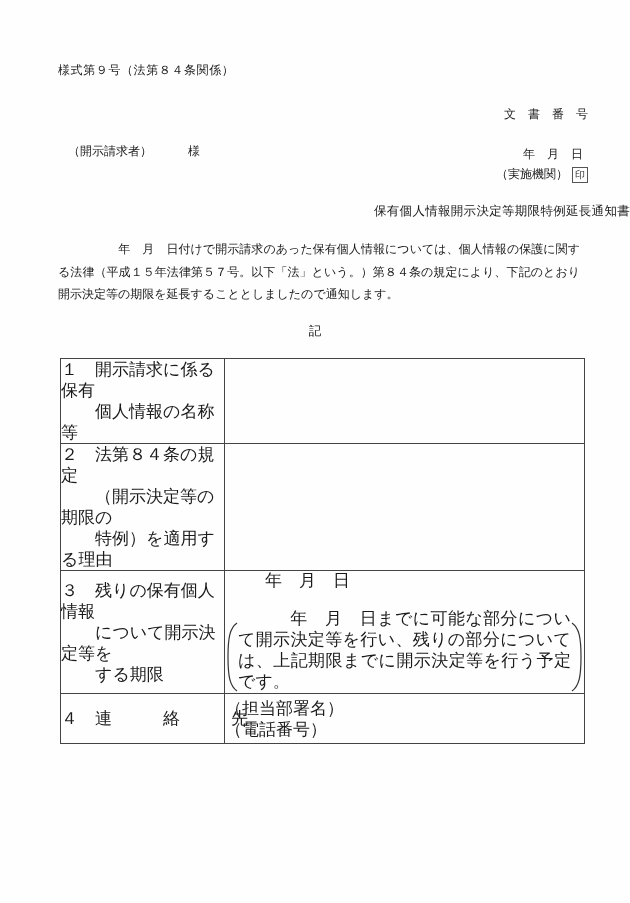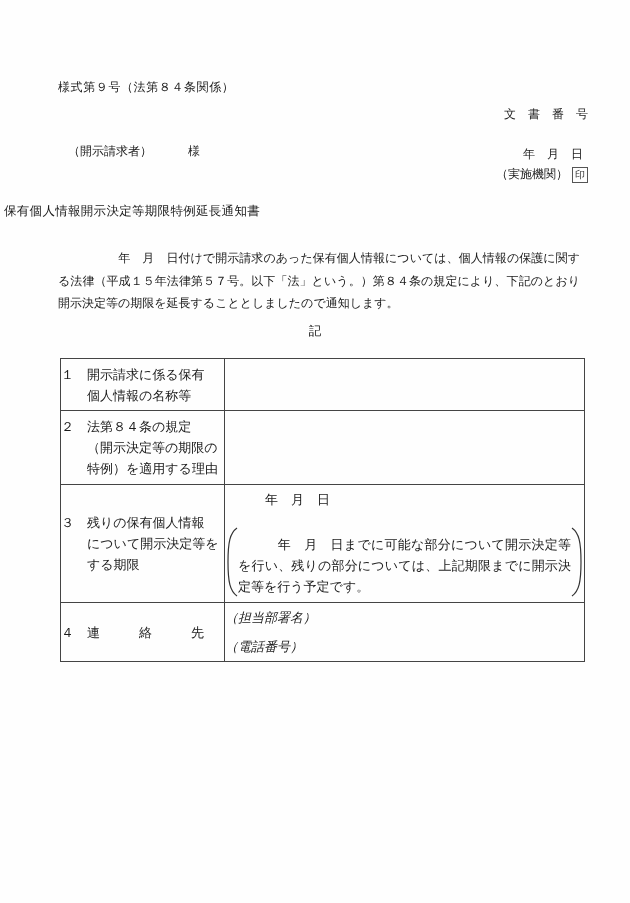--- a/index.html
+++ b/index.html
@@ -23,21 +23,20 @@
   }
 
   
   .form-no {
     position: absolute;
     left: 58px;
     top: 62px;
     font-size: 12px;
     letter-spacing: 0.6px;
     white-space: pre;
-    margin-top: 17px;
   }
   .doc-meta {
     position: absolute;
     right: 42px;
     top: 84px;
     text-align: center;
     font-size: 12px;
     line-height: 20px;
     white-space: pre;
     font-family: Liberation Serif, serif;
@@ -73,79 +72,77 @@
     line-height: 13px;
     color: #333;
   }
 
   
   .doc-title {
     position: absolute;
     left: 4px;
     right: 0;
     top: 203px;
-    text-align: left;
+    text-align: right;
     font-size: 12.5px;
     letter-spacing: 0.3px;
   }
 
   
   .body-text {
     position: absolute;
     left: 58px;
     width: 522px;
     top: 238px;
     font-size: 12px;
     line-height: 22.5px;
     text-align: justify;
     text-justify: inter-character;
     white-space: pre-wrap;
-    margin-top: 9px;
   }
 
   .ki-mark {
     position: absolute;
     left: 0;
     right: 0;
     top: 323px;
     text-align: center;
     font-size: 12.5px;
   }
 
   
   .form-table {
     position: absolute;
     left: 60px;
     top: 358px;
     width: 525px;
     border-collapse: collapse;
     table-layout: fixed;
-    font-size: 13px;
+    font-size: 17px;
   }
   .form-table td {
     border: 1px solid #444;
     vertical-align: middle;
     padding: 0;
   }
   .col-label { width: 164px; }
 
   .label-cell {
     padding: 6px 4px 6px 8px;
     line-height: 21px;
     white-space: pre-line;
   }
   .label-cell.spaced {
     letter-spacing: 0;
     white-space: pre;
   }
   .value-cell {
     padding: 6px 8px;
-    line-height: 29px;
+    line-height: 21px;
     white-space: pre-line;
-    font-style: italic;
   }
 
   .row1 { height: 52px; }
   .row2 { height: 74px; }
   .row3 { height: 118px; }
   .row4 { height: 50px; padding-left: 18px; }
 
   .row3-value {
     padding: 4px 6px 4px 6px;
     position: relative;

